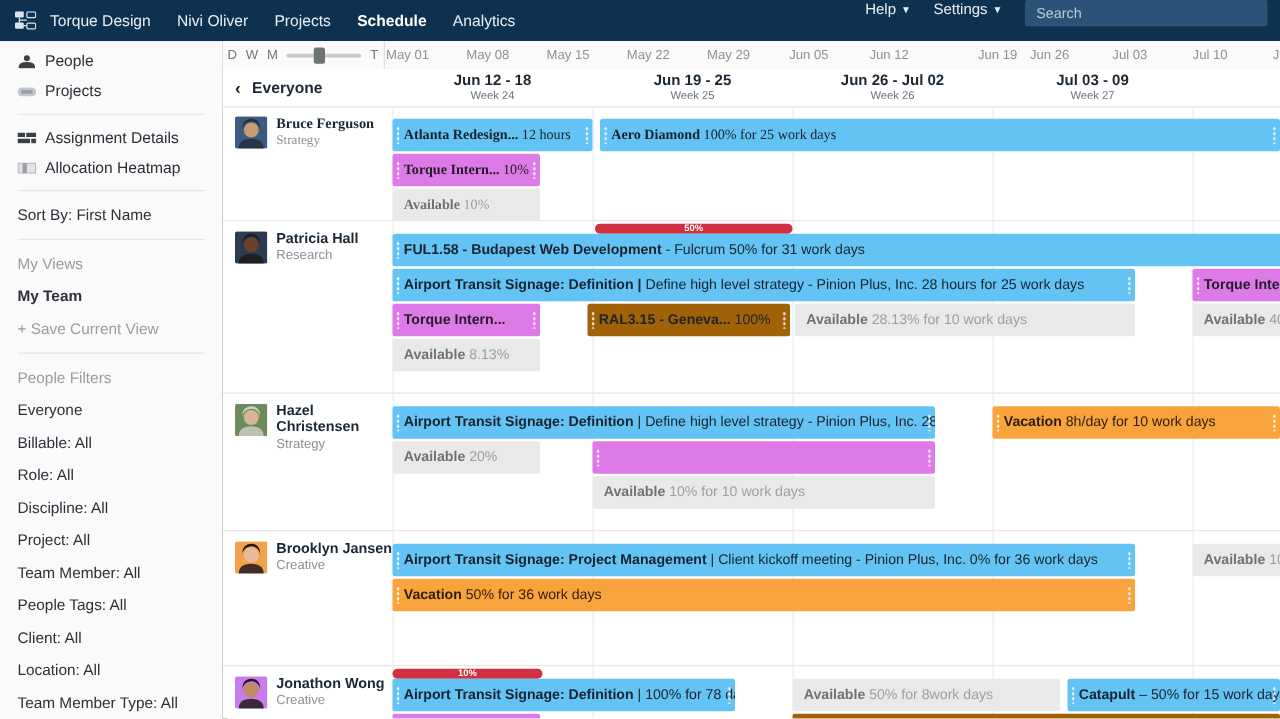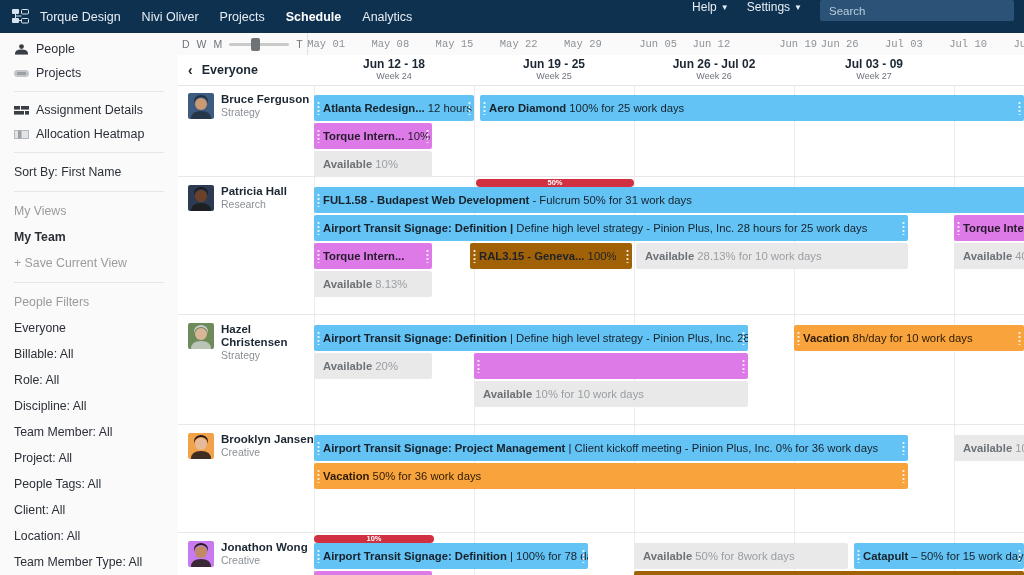--- a/index.html
+++ b/index.html
@@ -51,21 +51,21 @@
     position:absolute;left:0;top:0;width:846px;height:22px;
     background:#fafafa;border-bottom:1px solid #e8e8e8;
   }
   .zoom-ctrl{position:absolute;left:0;top:0;width:130px;height:22px;display:flex;align-items:center;gap:7px;padding-left:4px;
     border-right:1px solid #e0e0e0;background:#fafafa;box-sizing:border-box;}
   .zl{font-size:10.5px;color:#6f7479;cursor:pointer;}
   .slider{position:relative;width:60px;height:22px;display:flex;align-items:center;}
   .slider .track{position:absolute;left:0;right:0;height:3px;background:#c9c9c9;border-radius:2px;}
   .slider .thumb{position:absolute;left:22px;width:9px;height:13px;background:#6e7376;border-radius:2px;}
   .months{position:absolute;left:130px;top:0;height:22px;right:0;}
-  .month{position:absolute;top:0;height:22px;line-height:22px;font-size:10.5px;color:#8d9297;text-align:center;font-family:Liberation Mono, monospace;}
+  .month{position:absolute;top:0;height:22px;line-height:22px;font-size:10.5px;color:#8d9297;text-align:center;}
 
   .weekbar{
     position:absolute;left:0;top:22px;width:846px;height:30px;
     background:#fff;border-bottom:1px solid #e4e4e4;
   }
   .everyone{position:absolute;left:0;top:0;width:136px;height:30px;display:flex;align-items:center;gap:9px;padding-left:10px;box-sizing:border-box;cursor:pointer;}
   .chev{font-size:14px;color:#1b2733;font-weight:bold;}
   .everyone-label{font-weight:bold;font-size:12.5px;color:#1b2733;}
   .wk{position:absolute;top:2px;text-align:center;}
   .wk .r{font-weight:bold;font-size:12px;color:#1b2733;line-height:14px;}
@@ -176,22 +176,22 @@
     <div class="sb-sep"></div>
     <div class="sb-row muted">My Views</div>
     <div class="sb-row bold">My Team</div>
     <div class="sb-row muted">+ Save Current View</div>
     <div class="sb-sep"></div>
     <div class="sb-row muted">People Filters</div>
     <div class="sb-row">Everyone</div>
     <div class="sb-row">Billable: All</div>
     <div class="sb-row">Role: All</div>
     <div class="sb-row">Discipline: All</div>
+    <div class="sb-row">Project: All</div>
     <div class="sb-row">Team Member: All</div>
-    <div class="sb-row">Project: All</div>
     <div class="sb-row">People Tags: All</div>
     <div class="sb-row">Client: All</div>
     <div class="sb-row">Location: All</div>
     <div class="sb-row">Team Member Type: All</div>
 
   </div>
 
   <div class="main">
 
     <div class="zoombar">
@@ -204,21 +204,21 @@
           <span class="thumb"></span>
         </span>
         <span class="zl">T</span>
       </div>
       <div class="months" id="months">
           <div class="month" style="left: -14px; width: 64.2px;">May 01</div>
           <div class="month" style="left: 50.2px; width: 64.2px;">May 08</div>
           <div class="month" style="left: 114.4px; width: 64.2px;">May 15</div>
           <div class="month" style="left: 178.6px; width: 64.2px;">May 22</div>
           <div class="month" style="left: 242.8px; width: 64.2px;">May 29</div>
-          <div class="month" style="left: 318px; width: 64.2px;">Jun 05</div>
+          <div class="month" style="left: 307px; width: 64.2px;">Jun 05</div>
           <div class="month" style="left: 371.2px; width: 64.2px;">Jun 12</div>
           <div class="month" style="left: 458px; width: 64.2px;">Jun 19</div>
           <div class="month" style="left: 499.6px; width: 64.2px;">Jun 26</div>
           <div class="month" style="left: 563.8px; width: 64.2px;">Jul 03</div>
           <div class="month" style="left: 628px; width: 64.2px;">Jul 10</div>
           <div class="month" style="left: 692.2px; width: 64.2px;">Jul 17</div>
         </div>
     </div>
 
     <div class="weekbar">
@@ -249,21 +249,21 @@
           </div>
         </div>
     </div>
 
     <div class="gridwrap" id="grid">
         <div class="vline" style="left: 136px;"></div>
         <div class="vline" style="left: 296px;"></div>
         <div class="vline" style="left: 456px;"></div>
         <div class="vline" style="left: 616px;"></div>
         <div class="vline" style="left: 776px;"></div>
-        <div class="prow" style="top: 0px; height: 92px;">
+        <div class="prow" style="top: 0px; height: 92px; font-family: Liberation Serif, serif;">
           <div class="pinfo">
             <div class="avatar"><svg width="26" height="26" viewBox="0 0 26 26">
                 <rect width="26" height="26" fill="#3d5a80"></rect>
                 <circle cx="13" cy="11" r="6" fill="#c99a74"></circle>
                 <path d="M6 11 a7 7 0 0 1 14 0 l0 -3 a7 6 0 0 0 -14 0 z" fill="#22303f"></path>
                 <path d="M3 26 q0 -8 10 -8 q10 0 10 8 z" fill="#22303f" opacity=".85"></path>
               </svg></div>
             <div>
               <div class="pname">Bruce Ferguson</div>
               <div class="prole">Strategy</div>

